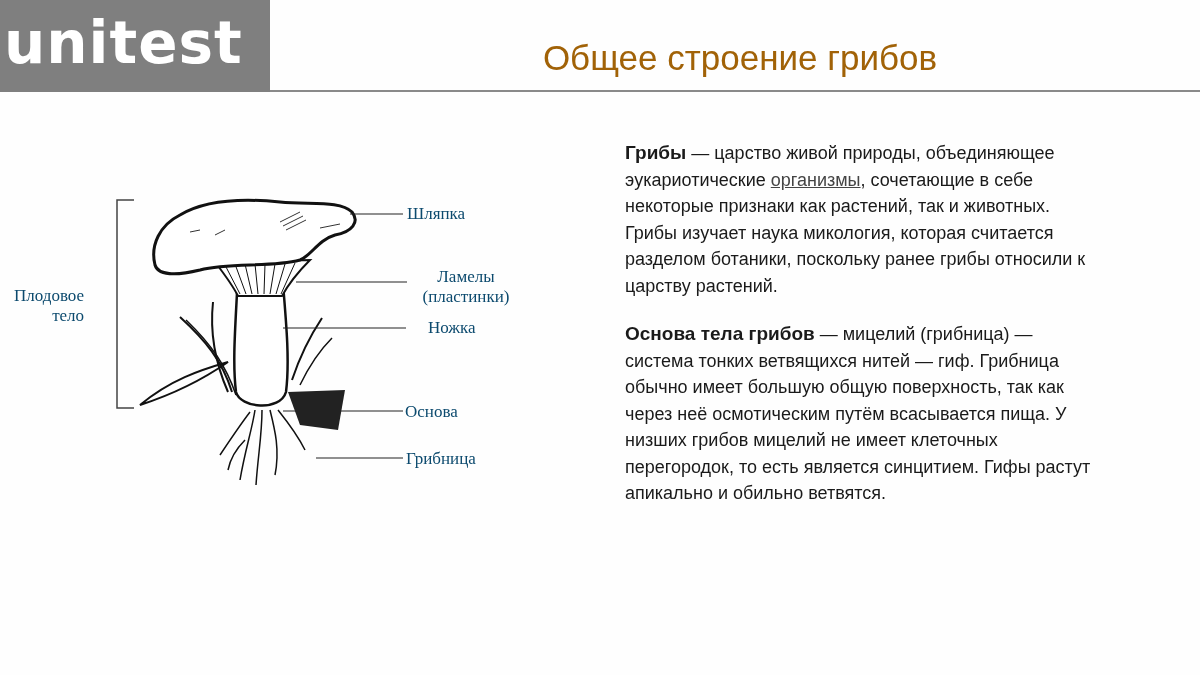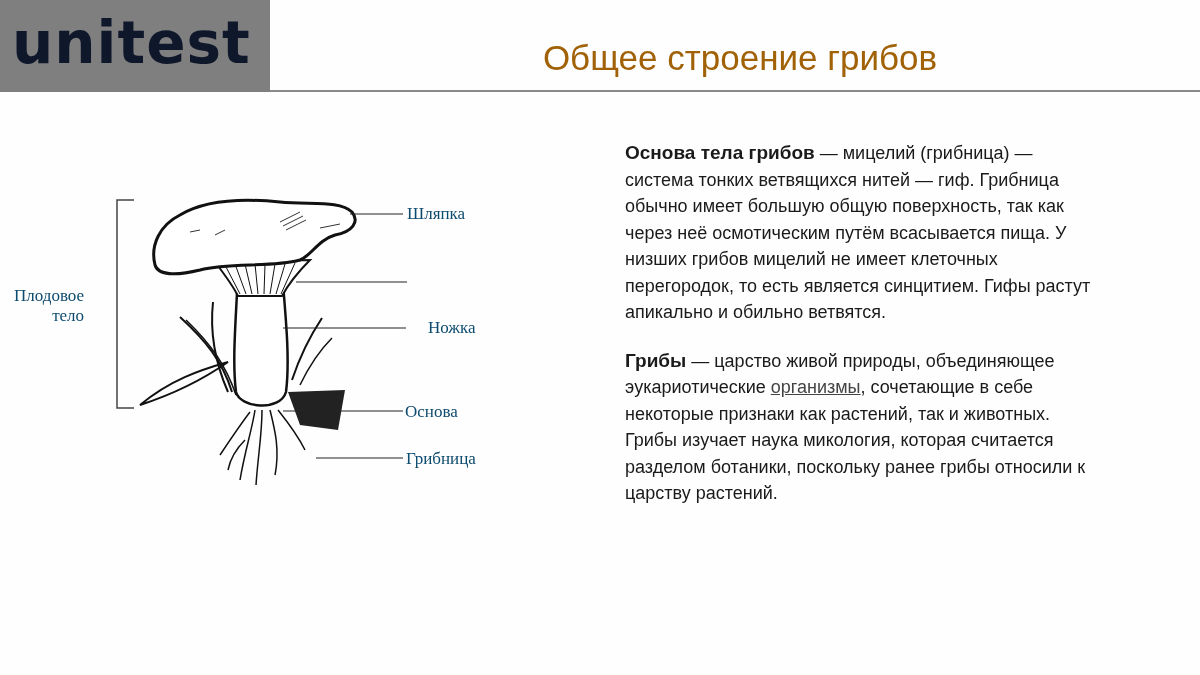--- a/index.html
+++ b/index.html
@@ -6,22 +6,22 @@
     body {
       width: 1200px; height: 675px; background: #fefefe;
       position: relative; overflow: hidden;
       font-family: "Liberation Sans", sans-serif; color: #111;
     }
     .logo {
       position: absolute; left: 0; top: 0; width: 270px; height: 92px;
       background: #7f7f7f; display: flex; align-items: center;
     }
     .logo-text {
-      color: #0f172a; font-family: "DejaVu Sans", sans-serif; font-weight: bold;
-      font-size: 58px; letter-spacing: 1px; margin-left: 12px; margin-top: -6px;
+      color: #ffffff; font-family: "DejaVu Sans", sans-serif; font-weight: bold;
+      font-size: 58px; letter-spacing: 1px; margin-left: 4px; margin-top: -6px;
     }
     .header-rule {
       position: absolute; left: 270px; top: 90px; width: 930px; height: 2px;
       background: #8a8a8a;
     }
     .page-title {
       position: absolute; left: 470px; top: 38px; width: 540px;
       text-align: center; font-size: 35px; color: #a16207;
     }
     .diagram { position: absolute; left: 0; top: 180px; width: 560px; height: 320px; }
@@ -103,25 +103,29 @@
       <line x1="283" y1="411" x2="403" y2="411"></line>
       <line x1="316" y1="458" x2="403" y2="458"></line>
     </g>
   </svg>
 
   <div class="dlabel center" style="left:14px; top:106px;text-align:right;">
     <div>Плодовое</div>
     <div>тело</div>
   </div>
   <div class="dlabel" style="left:407px; top:24px;">Шляпка</div>
+  <div class="dlabel center" style="left:406px; top:87px; width:120px;">
+    <div>Ламелы</div>
+    <div>(пластинки)</div>
+  </div>
   <div class="dlabel" style="left:408px; top:138px;margin-left:20px;">Ножка</div>
   <div class="dlabel" style="left:405px; top:222px;">Основа</div>
   <div class="dlabel" style="left:406px; top:269px;">Грибница</div>
 </div>
 
 <div class="text-col">
   <p class="para">
-    <span class="lead">Основа тела грибов</span><span> — мицелий (грибница) — система тонких ветвящихся нитей — гиф. Грибница обычно имеет большую общую поверхность, так как через неё осмотическим путём всасывается пища. У низших грибов мицелий не имеет клеточных перегородок, то есть является синцитием. Гифы растут апикально и обильно ветвятся.</span>
+    <span class="lead">Грибы</span><span> — царство живой природы, объединяющее эукариотические </span><span class="link">организмы</span><span>, сочетающие в себе некоторые признаки как растений, так и животных. Грибы изучает наука микология, которая считается разделом ботаники, поскольку ранее грибы относили к царству растений.</span>
   </p>
   <p class="para">
-    <span class="lead">Грибы</span><span> — царство живой природы, объединяющее эукариотические </span><span class="link">организмы</span><span>, сочетающие в себе некоторые признаки как растений, так и животных. Грибы изучает наука микология, которая считается разделом ботаники, поскольку ранее грибы относили к царству растений.</span>
+    <span class="lead">Основа тела грибов</span><span> — мицелий (грибница) — система тонких ветвящихся нитей — гиф. Грибница обычно имеет большую общую поверхность, так как через неё осмотическим путём всасывается пища. У низших грибов мицелий не имеет клеточных перегородок, то есть является синцитием. Гифы растут апикально и обильно ветвятся.</span>
   </p>
 </div>
 
 </body></html>

